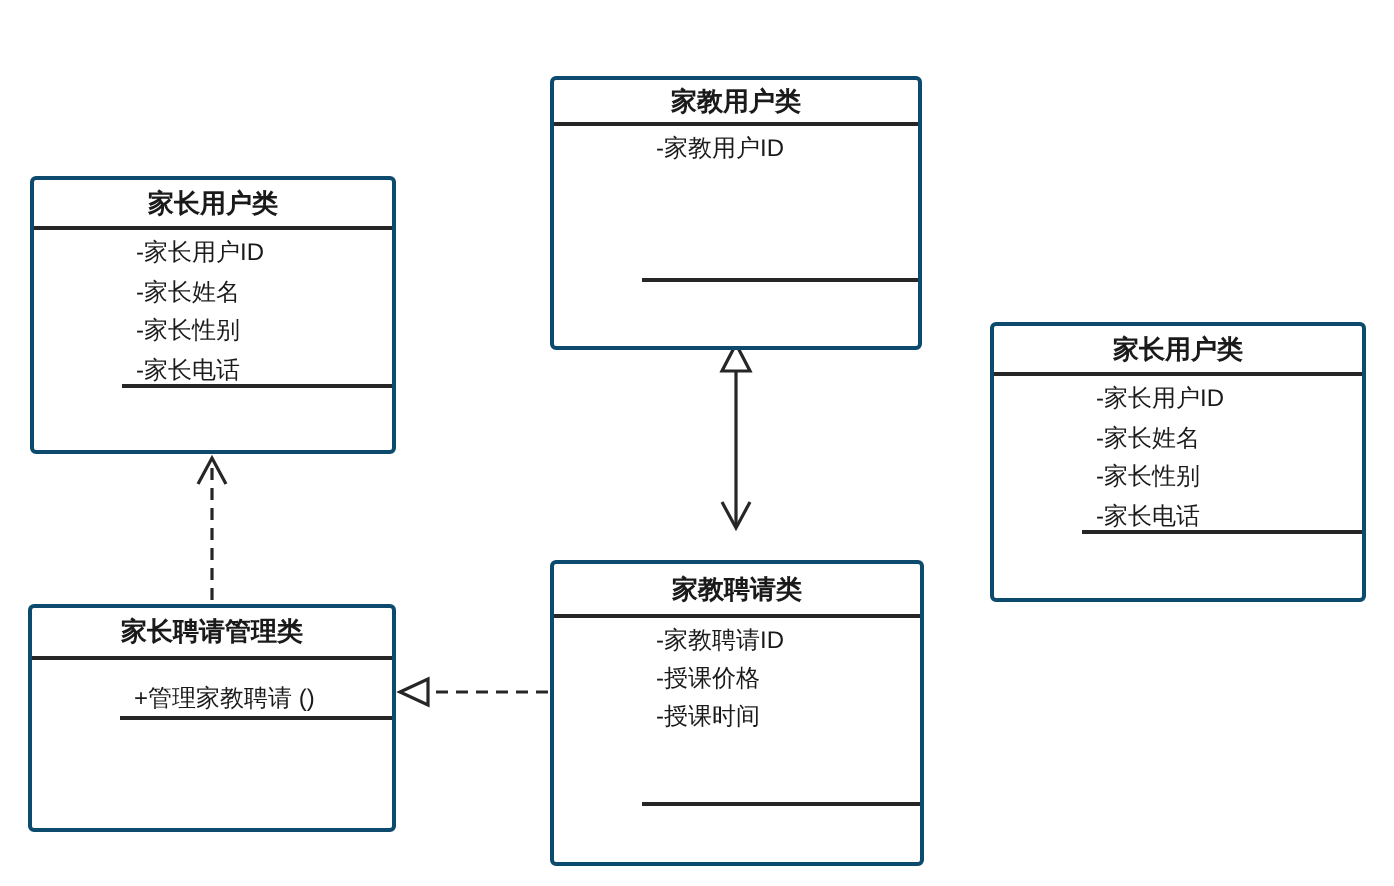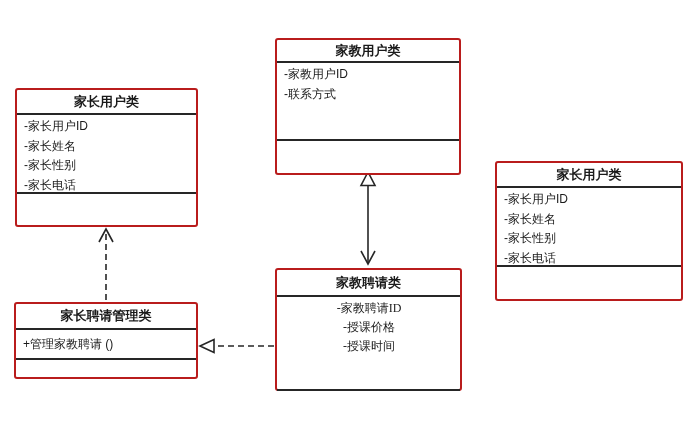--- a/index.html
+++ b/index.html
@@ -32,21 +32,21 @@
     fill: #ffffff;
     stroke: #262626;
     stroke-width: 1.6;
   }
   .edges .dashed {
     stroke-dasharray: 6 4;
   }
   .uml-class {
     position: absolute;
     box-sizing: border-box;
-    border: 2px solid #b91c1c;
+    border: 2px solid #0c4a6e;
     border-radius: 3px;
     background: #ffffff;
     display: flex;
     flex-direction: column;
     color: #1a1a1a;
   }
   .uml-title {
     box-sizing: border-box;
     border-bottom: 2px solid #262626;
     font-size: 13px;
@@ -57,45 +57,46 @@
     justify-content: center;
     flex: 0 0 auto;
   }
   .uml-members {
     box-sizing: border-box;
     border-bottom: 2px solid #262626;
     padding: 2px 6px 0 7px;
     font-size: 12px;
     flex: 0 0 auto;
     overflow: hidden;
+    margin-left: 44px;
   }
   .uml-member { line-height: 19.5px; white-space: nowrap; }
   .uml-empty { flex: 1 1 auto; }
 
   .box-a { left: 275px; top: 38px;  width: 186px; height: 137px; }
   .box-a .uml-title   { height: 23px; }
   .box-a .uml-members { height: 78px; }
 
   .box-b { left: 15px;  top: 88px;  width: 183px; height: 139px; }
   .box-b .uml-title   { height: 25px; }
   .box-b .uml-members { height: 79px; }
 
   .box-c { left: 495px; top: 161px; width: 188px; height: 140px; }
   .box-c .uml-title   { height: 25px; }
   .box-c .uml-members { height: 79px; }
 
-  .box-d { left: 14px;  top: 302px; width: 184px; height: 77px; }
+  .box-d { left: 14px;  top: 302px; width: 184px; height: 114px; }
   .box-d .uml-title   { height: 26px; }
-  .box-d .uml-members { height: 30px; display: flex; align-items: center; padding-top: 0; }
+  .box-d .uml-members { height: 30px; display: flex; align-items: flex-start; padding-top: 11px; }
   .box-d .uml-member  { line-height: normal; }
 
-  .box-e { left: 275px; top: 268px; width: 187px; height: 123px; font-family: Liberation Serif, serif; }
+  .box-e { left: 275px; top: 280px; width: 187px; height: 153px; }
   .box-e .uml-title   { height: 27px; }
   .box-e .uml-members { height: 94px; }
-  .box-e .uml-member  { line-height: 18.8px; text-align: center; }
+  .box-e .uml-member  { line-height: 18.8px; }
 </style>
 </head>
 <body>
 
 <div class="canvas">
 
   <svg class="edges" viewBox="0 0 697 443" xmlns="http://www.w3.org/2000/svg">
 
     <g>
       <polygon class="hollow" points="368,172 361,185.5 375,185.5"></polygon>
@@ -111,21 +112,20 @@
     <g>
       <line class="dashed" x1="274" y1="346" x2="214" y2="346"></line>
       <polygon class="hollow" points="200,346 214,339.5 214,352.5"></polygon>
     </g>
   </svg>
 
   <div class="uml-class box-a">
     <div class="uml-title">家教用户类</div>
     <div class="uml-members">
       <div class="uml-member">-家教用户ID</div>
-      <div class="uml-member">-联系方式</div>
     </div>
     <div class="uml-empty"></div>
   </div>
 
   <div class="uml-class box-b">
     <div class="uml-title">家长用户类</div>
     <div class="uml-members">
       <div class="uml-member">-家长用户ID</div>
       <div class="uml-member">-家长姓名</div>
       <div class="uml-member">-家长性别</div>

